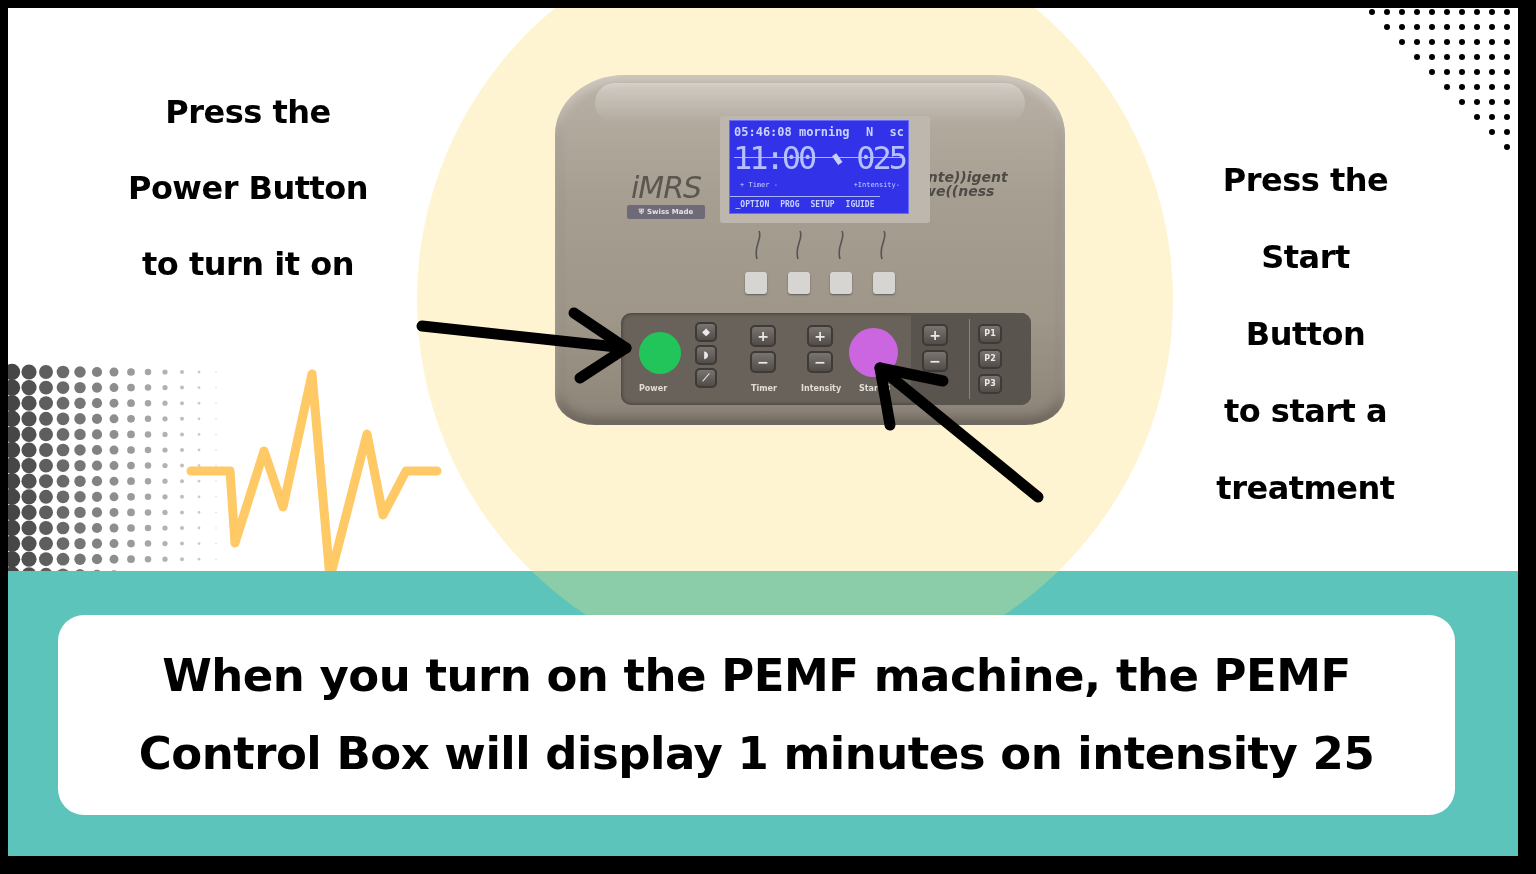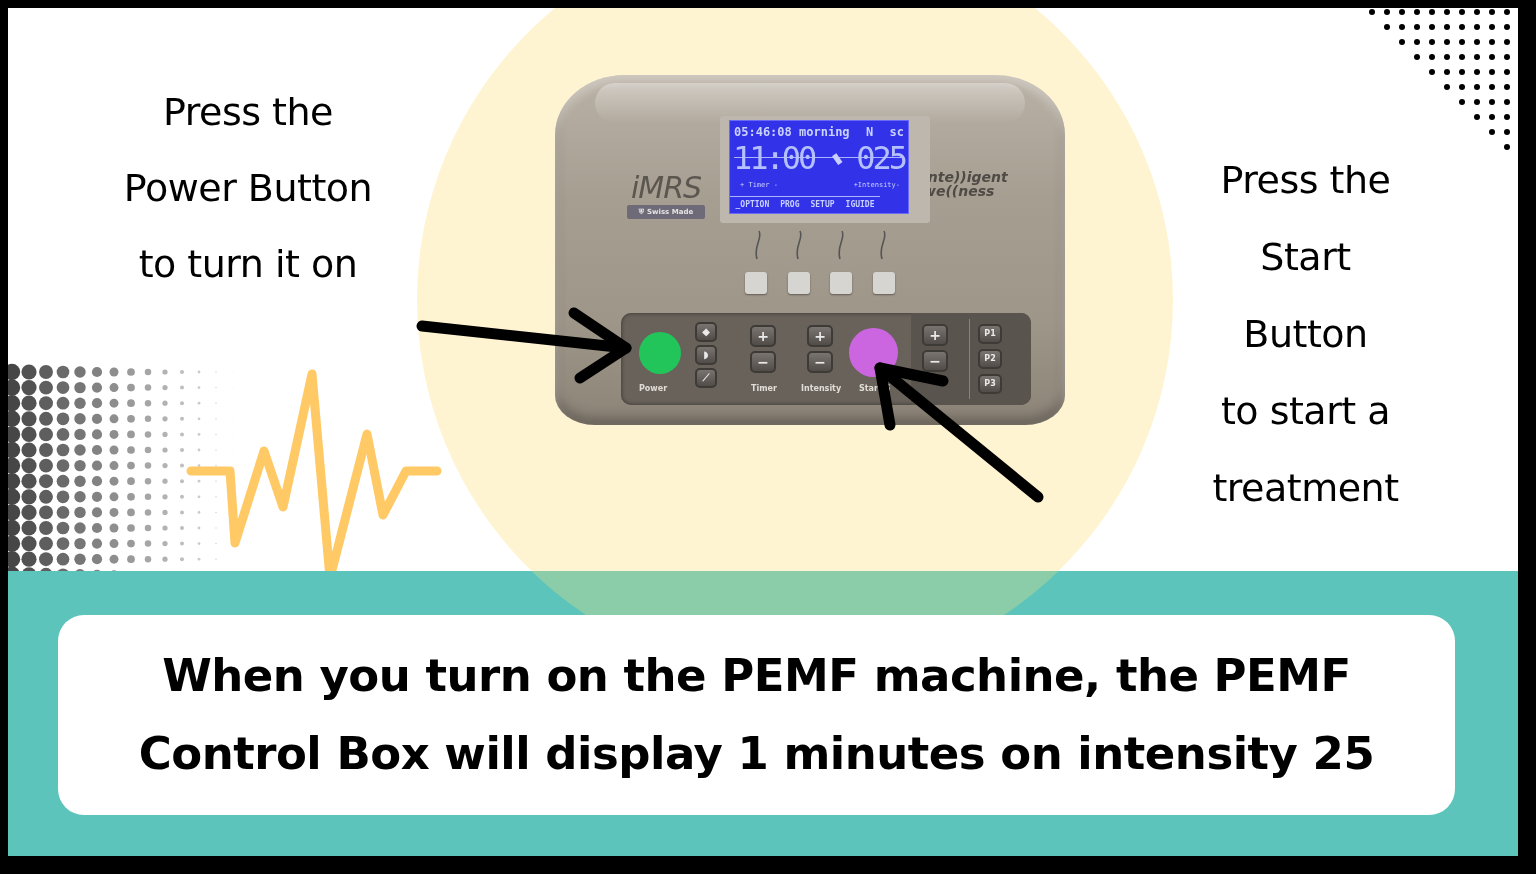--- a/index.html
+++ b/index.html
@@ -9,21 +9,21 @@
     
     .sun { position: absolute; left: 409px; top: -86px; width: 756px; height: 756px; border-radius: 50%; background: #fff4d1; }
 
     
     .teal { position: absolute; left: 0; top: 563px; width: 1510px; height: 285px; background: #5dc4bb; }
     .sun-overlap { position: absolute; left: 409px; top: -86px; width: 756px; height: 756px; border-radius: 50%; background: rgba(255,230,120,0.28); clip-path: inset(649px 0 0 0); }
 
     .caption-box { position: absolute; left: 50px; top: 607px; width: 1397px; height: 200px; background: #ffffff; border-radius: 26px; display: flex; flex-direction: column; align-items: center; justify-content: center; }
     .caption-line { font-family: "DejaVu Sans", sans-serif; font-weight: bold; font-size: 45px; color: #000; line-height: 78px; letter-spacing: -0.5px; white-space: nowrap; }
 
-    .side-text { position: absolute; font-family: "DejaVu Sans", sans-serif; font-weight: normal; color: #000; text-align: center; font-size: 38px; letter-spacing: -0.5px; }
+    .side-text { position: absolute; font-family: "DejaVu Sans", sans-serif; font-weight: bold; color: #000; text-align: center; font-size: 32px; letter-spacing: -0.5px; }
     .side-text div { white-space: nowrap; }
     .left-text { left: 40px; top: 66px; width: 400px; line-height: 76px; }
     .right-text { left: 1145px; top: 134px; width: 305px; line-height: 77px; }
 
     
     .dots-left, .dots-right { position: absolute; }
 
     
     .device { position: absolute; left: 547px; top: 67px; width: 510px; height: 350px; border-radius: 70px 70px 40px 40px / 60px 60px 30px 30px; background: linear-gradient(180deg, #b9b1a5 0%, #a79e92 35%, #9f968a 70%, #8d8478 100%); box-shadow: inset 0 6px 10px rgba(255,255,255,0.35), inset 0 -8px 12px rgba(0,0,0,0.25); }
     .device-shine { position: absolute; left: 40px; top: 8px; width: 430px; height: 40px; border-radius: 30px; background: linear-gradient(180deg, rgba(255,255,255,0.35), rgba(255,255,255,0)); }

